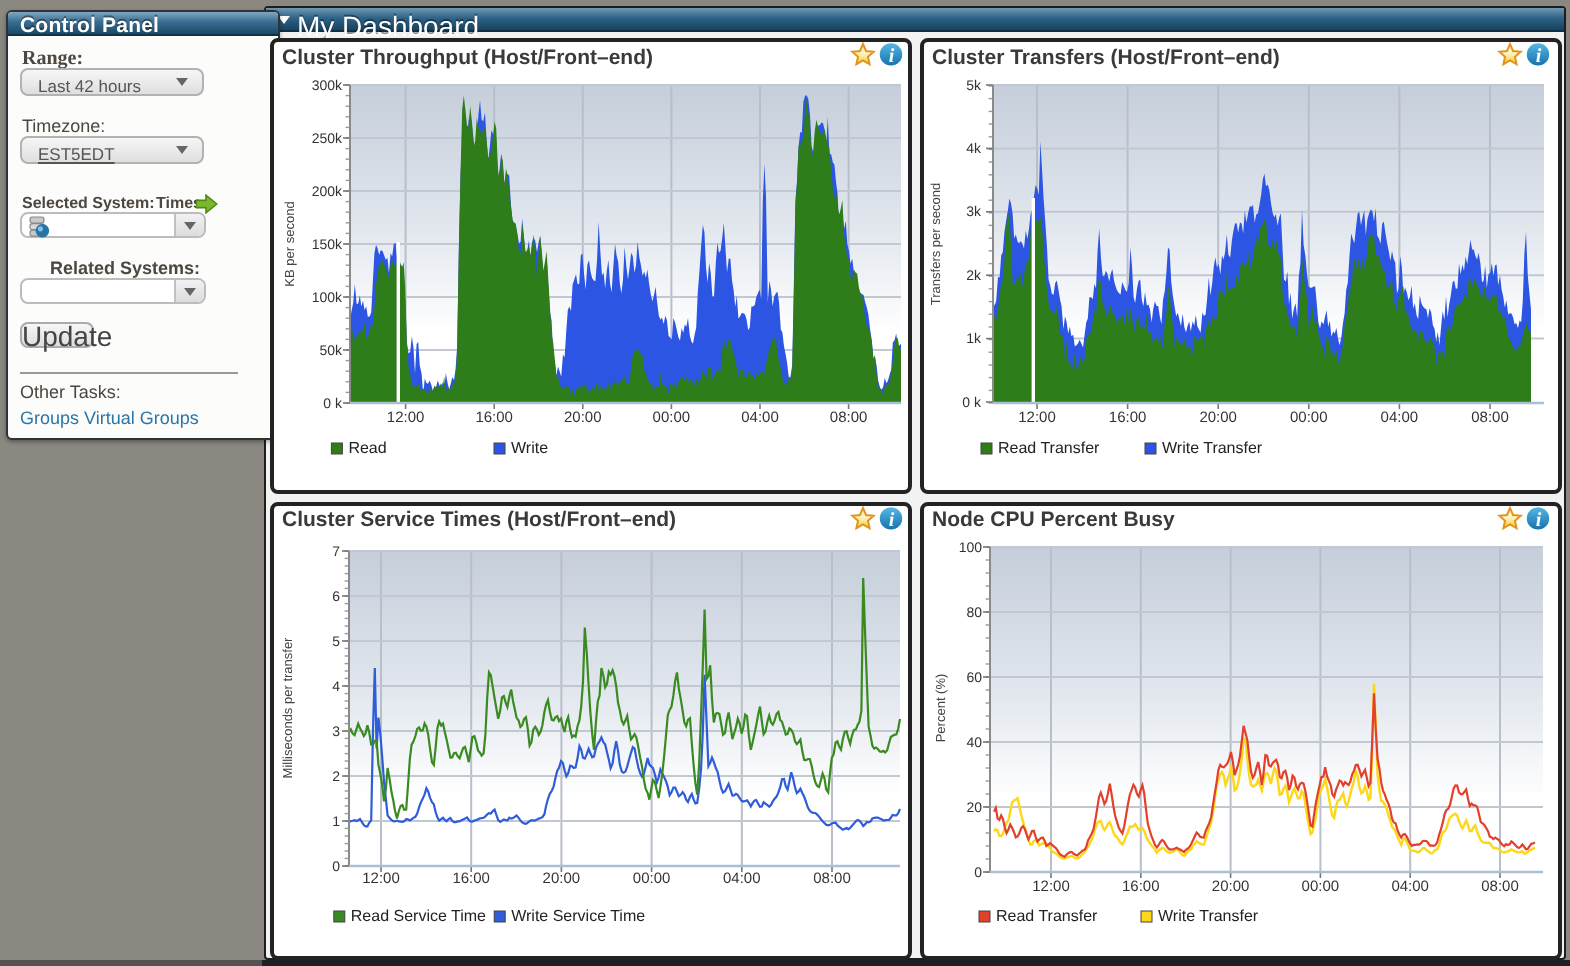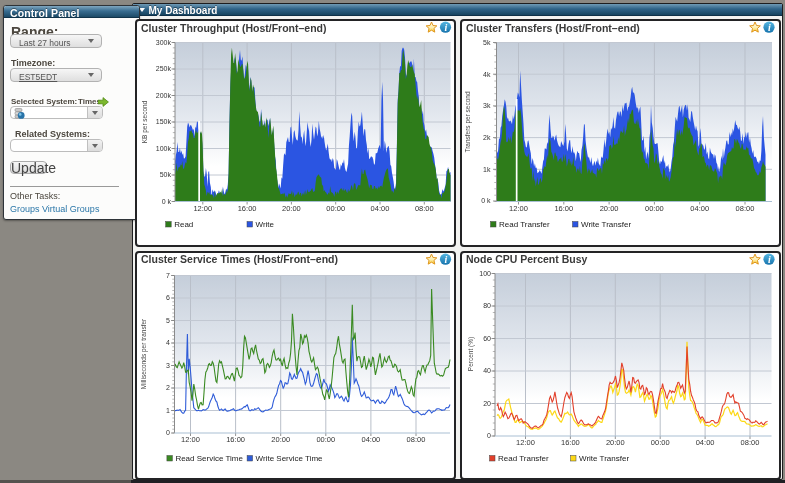--- a/index.html
+++ b/index.html
@@ -1,54 +1,54 @@
 <!DOCTYPE html>
 <html><head><meta charset="utf-8">
 <style>
 *{margin:0;padding:0;box-sizing:border-box;}
 html,body{width:785px;height:483px;overflow:hidden;background:#8b8882;font-family:"Liberation Sans",sans-serif;}
 </style></head>
 <body>
 <div style="position:absolute;left:131.5px;top:3px;width:651px;height:477px;background:#f2f2f0;border:1.5px solid #1d1d1f;border-radius:2px;">
 <div style="position:absolute;left:0;top:0;right:0;height:11.5px;background:linear-gradient(#6f9ab5,#2f6388 45%,#16435f);border-bottom:1px solid #0e3048;">
 <span style="position:absolute;left:6px;top:3.5px;width:0;height:0;border-left:3px solid transparent;border-right:3px solid transparent;border-top:4px solid #fff;"></span>
-<span style="position:absolute;left:16px;top:0.5px;font-size:10px;font-weight:bold;color:#fff;text-shadow:0 -1px 0 rgba(0,0,0,.4);">My Dashboard</span>
+<span style="position:absolute;left:16px;top:0.5px;font-size:14px;font-weight:normal;color:#fff;text-shadow:0 -1px 0 rgba(0,0,0,.4);">My Dashboard</span>
     </div>
 </div>
 <div style="position:absolute;left:3px;top:5px;width:137px;height:215px;background:#fcfcfb;border:1px solid #2e3338;border-radius:3px;box-shadow:0 1px 2px rgba(0,0,0,.35);">
 <div style="position:absolute;left:0;top:0;right:0;height:12px;background:linear-gradient(#7fa6bf,#396d91 45%,#1c4a67);border-bottom:1px solid #10334a;border-radius:2px 2px 0 0;">
 <span style="position:absolute;left:6px;top:0.5px;font-size:10.5px;font-weight:bold;color:#fff;letter-spacing:0.1px;text-shadow:0 -1px 0 rgba(0,0,0,.4);">Control Panel</span>
     </div>
-<div style="position:absolute;left:7px;top:18px;font-size:14px;font-weight:bold;color:#4c473f;">Range:</div>
+<div style="position:absolute;left:7px;top:18px;font-size:10px;font-weight:bold;color:#4c473f;font-family:Liberation Serif, serif;">Range:</div>
 <div style="height:14px;border:1px solid #b2b2b2;border-radius:4px;background:linear-gradient(#f6f6f6,#dfdfdf);position:absolute;left:6px;top:28px;width:92px;">
-      <span style="position:absolute;left:8px;top:3px;font-size:8.5px;color:#555;">Last 27 hours</span>
+      <span style="position:absolute;left:8px;top:3px;font-size:8.5px;color:#555;">Last 42 hours</span>
       <span style="position:absolute;right:7px;top:4px;width:0;height:0;border-left:3.5px solid transparent;border-right:3.5px solid transparent;border-top:4.5px solid #666;"></span>
     </div>
-<div style="position:absolute;left:7px;top:52px;font-size:9px;font-weight:bold;color:#4c473f;">Timezone:</div>
+<div style="position:absolute;left:7px;top:52px;font-size:9px;font-weight:normal;color:#4c473f;">Timezone:</div>
 <div style="height:14px;border:1px solid #b2b2b2;border-radius:4px;background:linear-gradient(#f6f6f6,#dfdfdf);position:absolute;left:6px;top:62px;width:92px;">
       <span style="position:absolute;left:8px;top:3px;font-size:8.5px;color:#555;text-decoration:underline;">EST5EDT</span>
       <span style="position:absolute;right:7px;top:4px;width:0;height:0;border-left:3.5px solid transparent;border-right:3.5px solid transparent;border-top:4.5px solid #666;"></span>
     </div>
 <div style="position:absolute;left:7px;top:90.5px;font-size:8px;font-weight:bold;color:#4c473f;">Selected System:</div>
 <div style="position:absolute;left:74px;top:90.5px;font-size:8px;font-weight:bold;color:#4c473f;">Times</div>
 <svg style="position:absolute;left:94px;top:90.5px;" width="11" height="10">
       <path d="M0,3.2 L5,3.2 L5,0.6 L10.4,5 L5,9.4 L5,6.8 L0,6.8 Z" fill="#7cb82e" stroke="#528a14" stroke-width="0.8"></path>
     </svg>
 <div style="height:13px;border:1px solid #bcbcbc;border-radius:4px;background:#fff;position:absolute;left:6px;top:100px;width:93px;">
 <svg style="position:absolute;left:3px;top:1px;" width="12" height="12">
 <rect x="1" y="0.5" width="7" height="3" rx="1.2" fill="#c9c9c9" stroke="#8a8a8a" stroke-width="0.6"></rect>
 <rect x="1" y="3.8" width="7" height="3" rx="1.2" fill="#d8d8d8" stroke="#8a8a8a" stroke-width="0.6"></rect>
 <rect x="1" y="7.1" width="7" height="3" rx="1.2" fill="#c9c9c9" stroke="#8a8a8a" stroke-width="0.6"></rect>
 <circle cx="7.2" cy="7.4" r="3.4" fill="#2873a8"></circle>
         <circle cx="6.2" cy="6.4" r="1.3" fill="#7fc3e8"></circle>
 </svg>
 <span style="position:absolute;right:0;top:0;bottom:0;width:15px;background:linear-gradient(#f2f2f2,#dcdcdc);border-left:1px solid #c0c0c0;border-radius:0 3px 3px 0;"></span>
 <span style="position:absolute;right:4px;top:4px;width:0;height:0;border-left:3.5px solid transparent;border-right:3.5px solid transparent;border-top:4.5px solid #666;"></span>
     </div>
-<div style="position:absolute;left:11px;top:123px;font-size:9px;font-weight:bold;color:#4c473f;">Related Systems:</div>
+<div style="position:absolute;left:21px;top:123px;font-size:9px;font-weight:bold;color:#4c473f;">Related Systems:</div>
 <div style="height:13px;border:1px solid #bcbcbc;border-radius:4px;background:#fff;position:absolute;left:6px;top:133px;width:93px;">
 <span style="position:absolute;right:0;top:0;bottom:0;width:15px;background:linear-gradient(#f2f2f2,#dcdcdc);border-left:1px solid #c0c0c0;border-radius:0 3px 3px 0;"></span>
 <span style="position:absolute;right:4px;top:4px;width:0;height:0;border-left:3.5px solid transparent;border-right:3.5px solid transparent;border-top:4.5px solid #666;"></span>
     </div>
 <div style="position:absolute;left:6px;top:155px;width:37px;height:13px;border:1px solid #ababab;border-radius:4px;background:linear-gradient(#f7f7f7,#ddd);text-align:center;font-size:14px;color:#444;line-height:13px;">Update</div>
 <div style="position:absolute;left:6px;top:180px;width:109px;border-top:1px solid #999;"></div>
 <div style="position:absolute;left:6px;top:185px;font-size:9px;font-weight:normal;color:#4c473f;">Other Tasks:</div>
 <div style="position:absolute;left:6px;top:198px;font-size:9px;color:#2a76a8;">Groups Virtual Groups</div>
 </div>
 <div style="position:absolute;background:#fff;border:2px solid #232325;border-radius:4px;left:135px;top:19px;width:320.5px;height:228px;">

